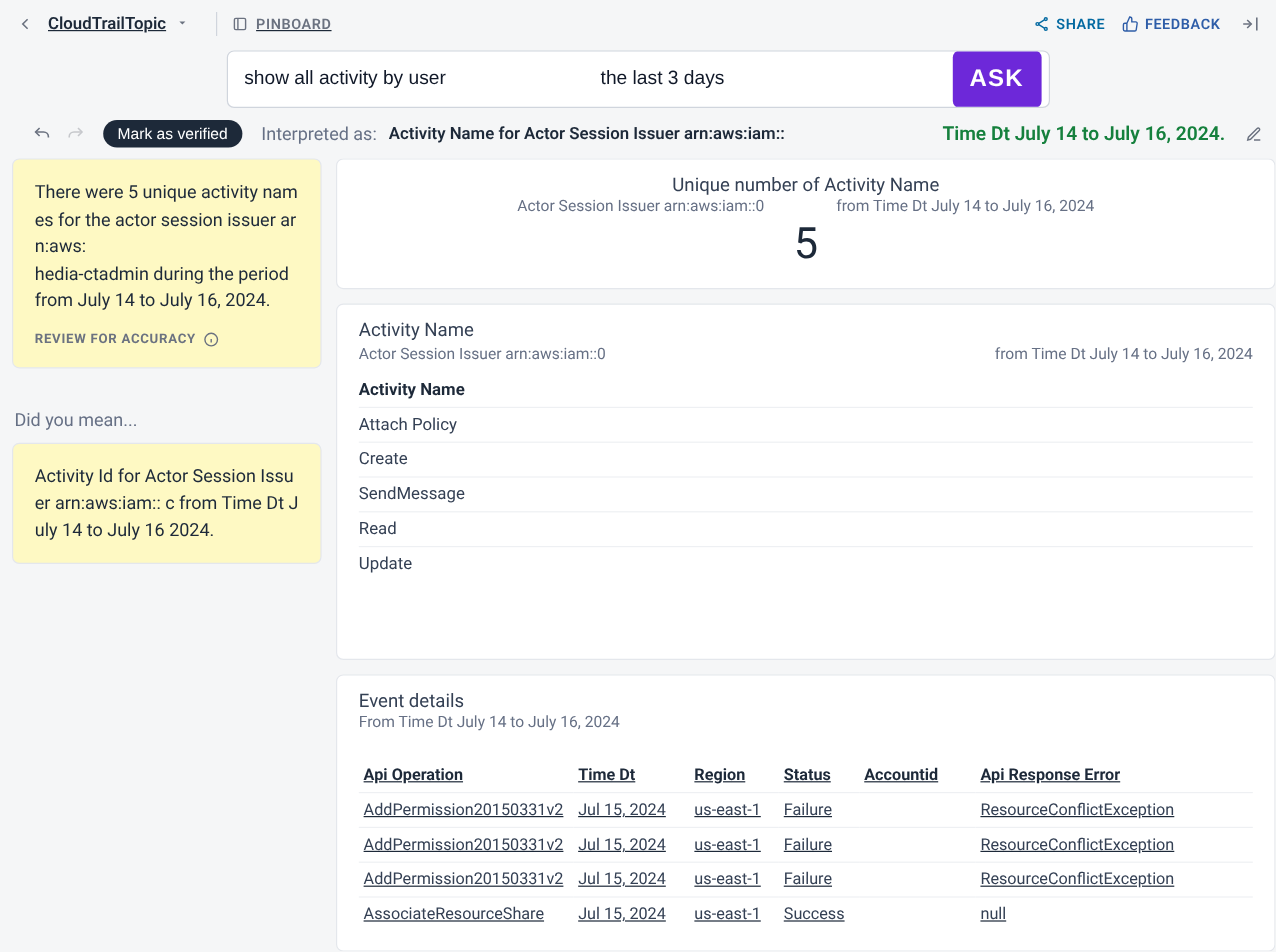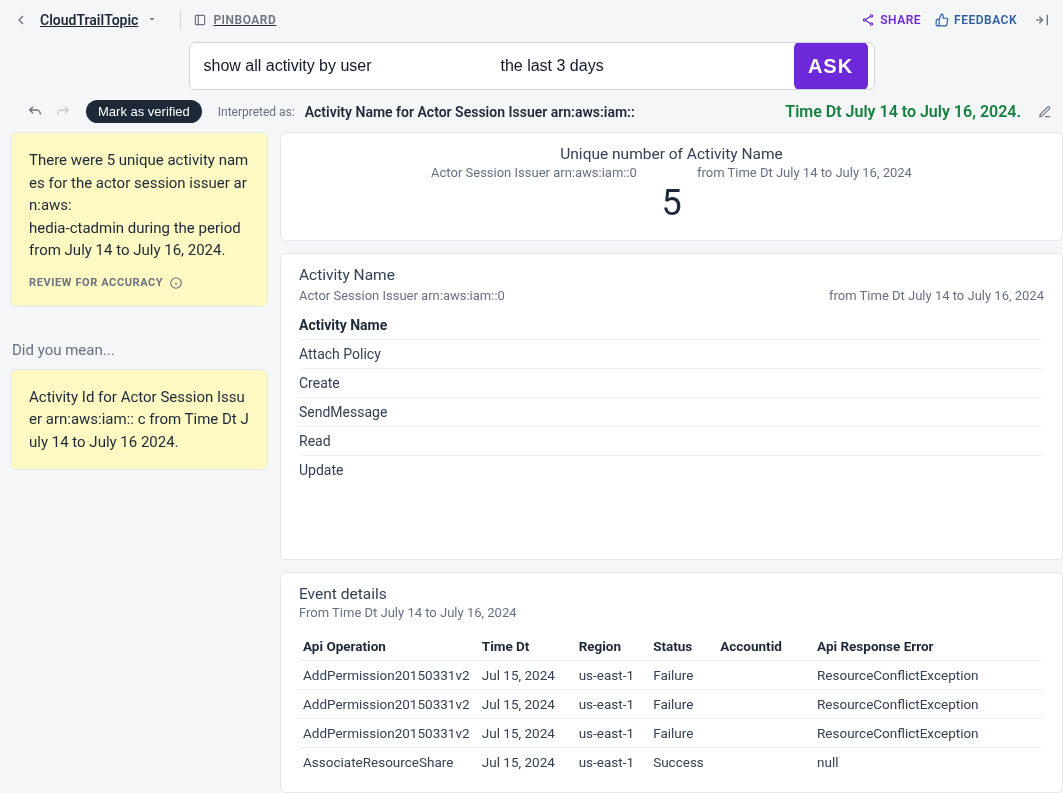--- a/index.html
+++ b/index.html
@@ -22,21 +22,21 @@
     padding: 0 10px;
     background: #f5f6f7;
   }
   .top-left { display: flex; align-items: center; gap: 4px; text-decoration: underline; }
   .back-chevron { width: 22px; height: 22px; display:inline-flex; align-items:center; justify-content:center; color:#6b7280; }
   .topic-label { font-weight: 600; color:#1d2939; padding:0 4px; }
   .dropdown-caret { font-size: 11px; color:#6b7280; padding-right: 10px; }
   .vdiv { width:1px; height:20px; background:#d0d5dd; margin:0 8px; }
   .pinboard-link { display:flex; align-items:center; gap:6px; color:#6b7280; font-size:12px; letter-spacing:.5px; font-weight:600; cursor:pointer; }
   .top-right { display:flex; align-items:center; gap:14px; }
-  .share-link, .feedback-link { display:flex; align-items:center; gap:5px; color:#6d28d9; font-size:12px; font-weight:600; letter-spacing:.5px; }
+  .share-link, .feedback-link { display:flex; align-items:center; gap:5px; color:#0369a1; font-size:12px; font-weight:600; letter-spacing:.5px; }
   .feedback-link { color:#2e5da8; }
   .collapse-btn { width:22px; height:22px; display:inline-flex; align-items:center; justify-content:center; color:#6b7280; }
   .icon14 { width:14px; height:14px; }
   .icon16 { width:16px; height:16px; }
   
   .search-wrap {
     display:flex; justify-content:center; padding: 2px 0 6px;
   }
   .search-box {
     width: 686px; height:48px;
@@ -57,21 +57,21 @@
     display:flex; align-items:center; padding:4px 10px 10px 26px; gap:10px;
     white-space:nowrap; overflow:hidden;
   }
   .undo-btn, .redo-btn { width:18px; height:18px; display:inline-flex;align-items:center;justify-content:center; color:#6b7280; }
   .redo-btn { color:#c6c8cc; }
   .mark-verified {
     background:#1d2939; color:#fff; border-radius:999px;
     padding:4px 12px; font-size:13px; border:none; cursor:pointer;
     margin-left:4px;
   }
-  .interp-label { color:#667085; padding-left:6px; font-size:12px;}
+  .interp-label { color:#667085; padding-left:6px; font-size:15px;}
   .interp-text { color:#1d2939; font-weight:600; font-size:14px; flex:1; overflow:hidden; text-overflow:clip;}
   .interp-tail { color:#15803d; font-weight:600; font-size:16px; padding-right:6px;}
   .edit-pencil { width:16px; height:16px; display:inline-flex;align-items:center;justify-content:center;color:#6b7280;}
   
   .main-area {
     position:absolute; top:130px; left:0; right:0; bottom:0;
     display:flex; gap:12px; padding:2px 0 0 10px;
   }
   .left-col { width:258px; display:flex; flex-direction:column; gap:10px; }
   .card {
@@ -96,21 +96,21 @@
   .metric-viz { text-align:center; }
   .metric-title { font-size:15.5px; color:#344054; }
   .metric-sub { display:flex; justify-content:center; gap:60px; margin-top:2px;}
   .metric-sub span { font-size:13px; color:#667085; }
   .metric-value { font-size:36px; font-weight:400; margin-top:2px; color:#1d2939;}
   .activity-table { margin-top:8px; }
   .at-head { font-weight:700; padding:6px 0; }
   .at-row { padding:6px 0; border-top:1px solid #eef0f3; color:#344054;}
   .event-title { font-size:15.5px; color:#344054; }
   .event-sub { font-size:13px; color:#667085; margin-top:2px;}
-  .event-table { margin-top:12px; width:100%; border-collapse:collapse; table-layout:fixed;}
+  .event-table { margin-top:22px; width:100%; border-collapse:collapse; table-layout:fixed;text-decoration:underline;}
   .event-table th { text-align:left; font-weight:700; padding:6px 4px; font-size:13.5px;}
   .event-table td { padding:6px 4px; border-top:1px solid #eef0f3; font-size:13.5px; color:#344054; white-space:nowrap; overflow:hidden; text-overflow:ellipsis;}
 </style>
 </head>
 <body>
 
 <div class="top-bar">
   <div class="top-left">
     <span class="back-chevron">
       <svg class="icon16" viewBox="0 0 24 24" fill="none" stroke="currentColor" stroke-width="2">

